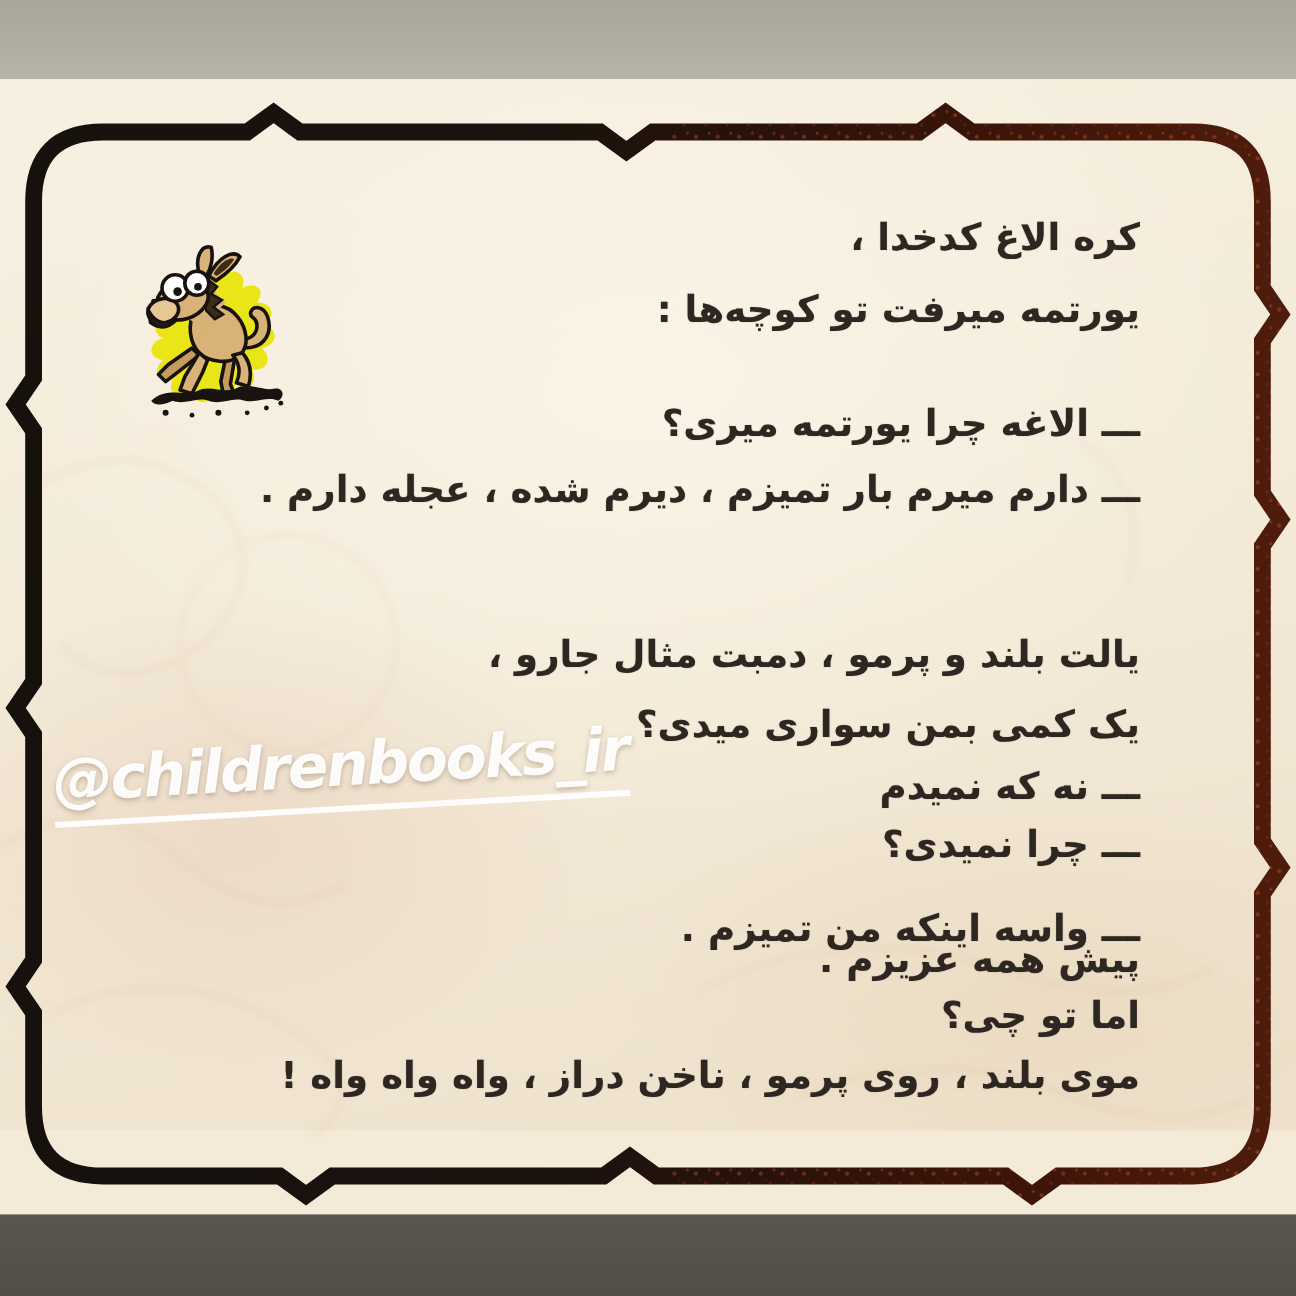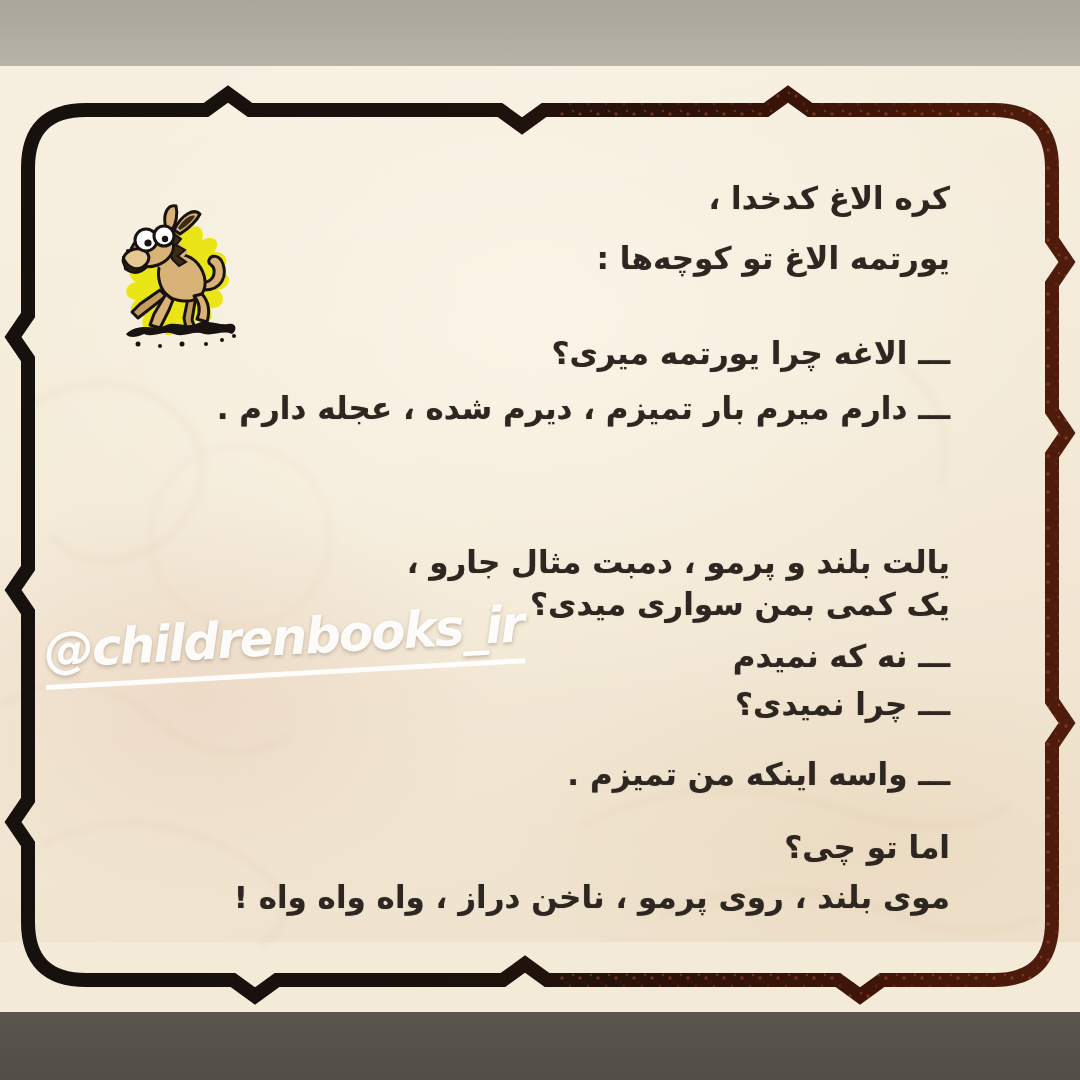--- a/index.html
+++ b/index.html
@@ -162,28 +162,29 @@
       <circle cx="28" cy="146" r="2.5"></circle>
         <circle cx="50" cy="148" r="2"></circle>
       <circle cx="72" cy="146" r="2.5"></circle>
         <circle cx="96" cy="146" r="2"></circle>
       <circle cx="112" cy="142" r="2"></circle>
         <circle cx="124" cy="138" r="2"></circle>
     </g>
   </svg>
 
   <div class="poem-line" style="top:112px">کره الاغ کدخدا ،</div>
-  <div class="poem-line" style="top:172px">یورتمه الاغ تو کوچه‌ها :</div>
+  <div class="poem-line" style="top:172px">یورتمه میرفت تو کوچه‌ها :</div>
   <div class="poem-line" style="top:267px">ـــ الاغه چرا یورتمه میری؟</div>
   <div class="poem-line" style="top:322px">ـــ دارم میرم بار تمیزم ، دیرم شده ، عجله دارم .</div>
-  <div class="poem-line" style="top:476px">یالت بلند و پرمو ، دمبت مثال جارو ،</div>
+  <div class="poem-line" style="top:460px">یالت بلند و پرمو ، دمبت مثال جارو ،</div>
   <div class="poem-line" style="top:518px">یک کمی بمن سواری میدی؟</div>
   <div class="poem-line" style="top:618px">ـــ چرا نمیدی؟</div>
   <div class="poem-line" style="top:570px">ـــ نه که نمیدم</div>
   <div class="poem-line" style="top:688px">ـــ واسه اینکه من تمیزم .</div>
+  <div class="poem-line" style="top:714px">پیش همه عزیزم .</div>
   <div class="poem-line" style="top:761px">اما تو چی؟</div>
   <div class="poem-line" style="top:811px">موی بلند ، روی پرمو ، ناخن دراز ، واه واه واه !</div>
 
   <div class="watermark">
     <span class="wm-inner">@childrenbooks_ir</span>
   </div>
 
 </div>
 
 <div class="band-bottom"></div>

